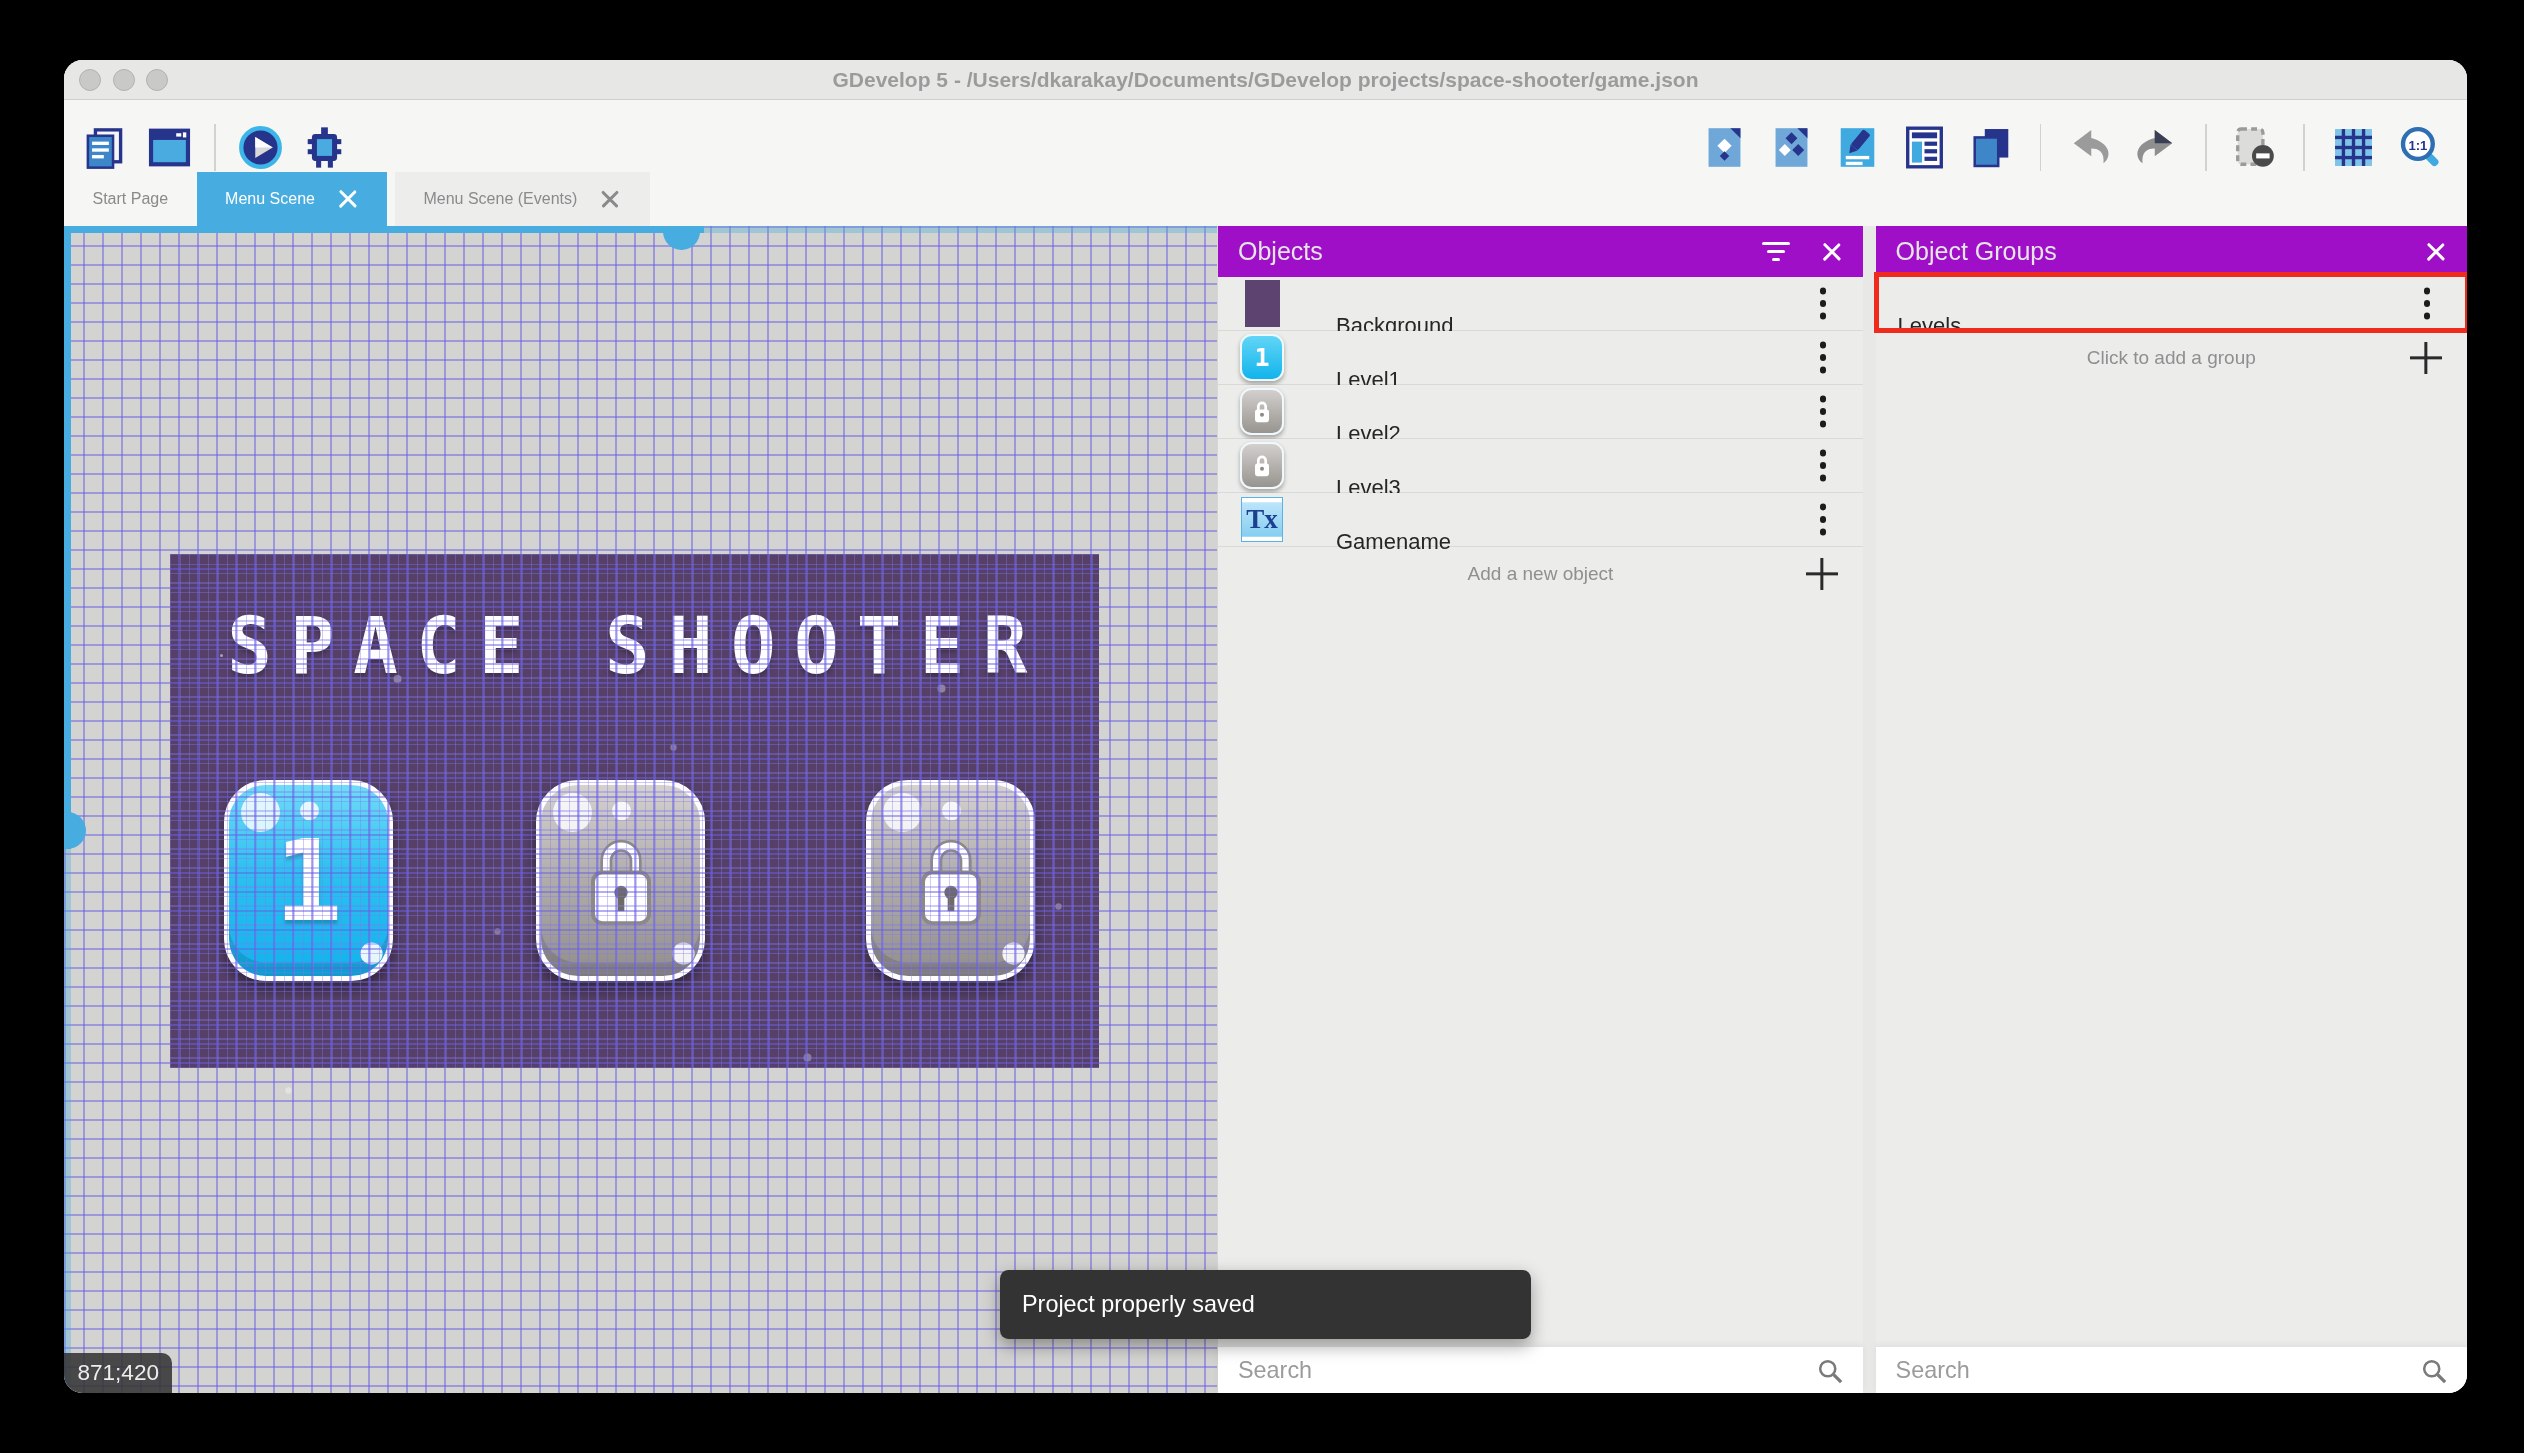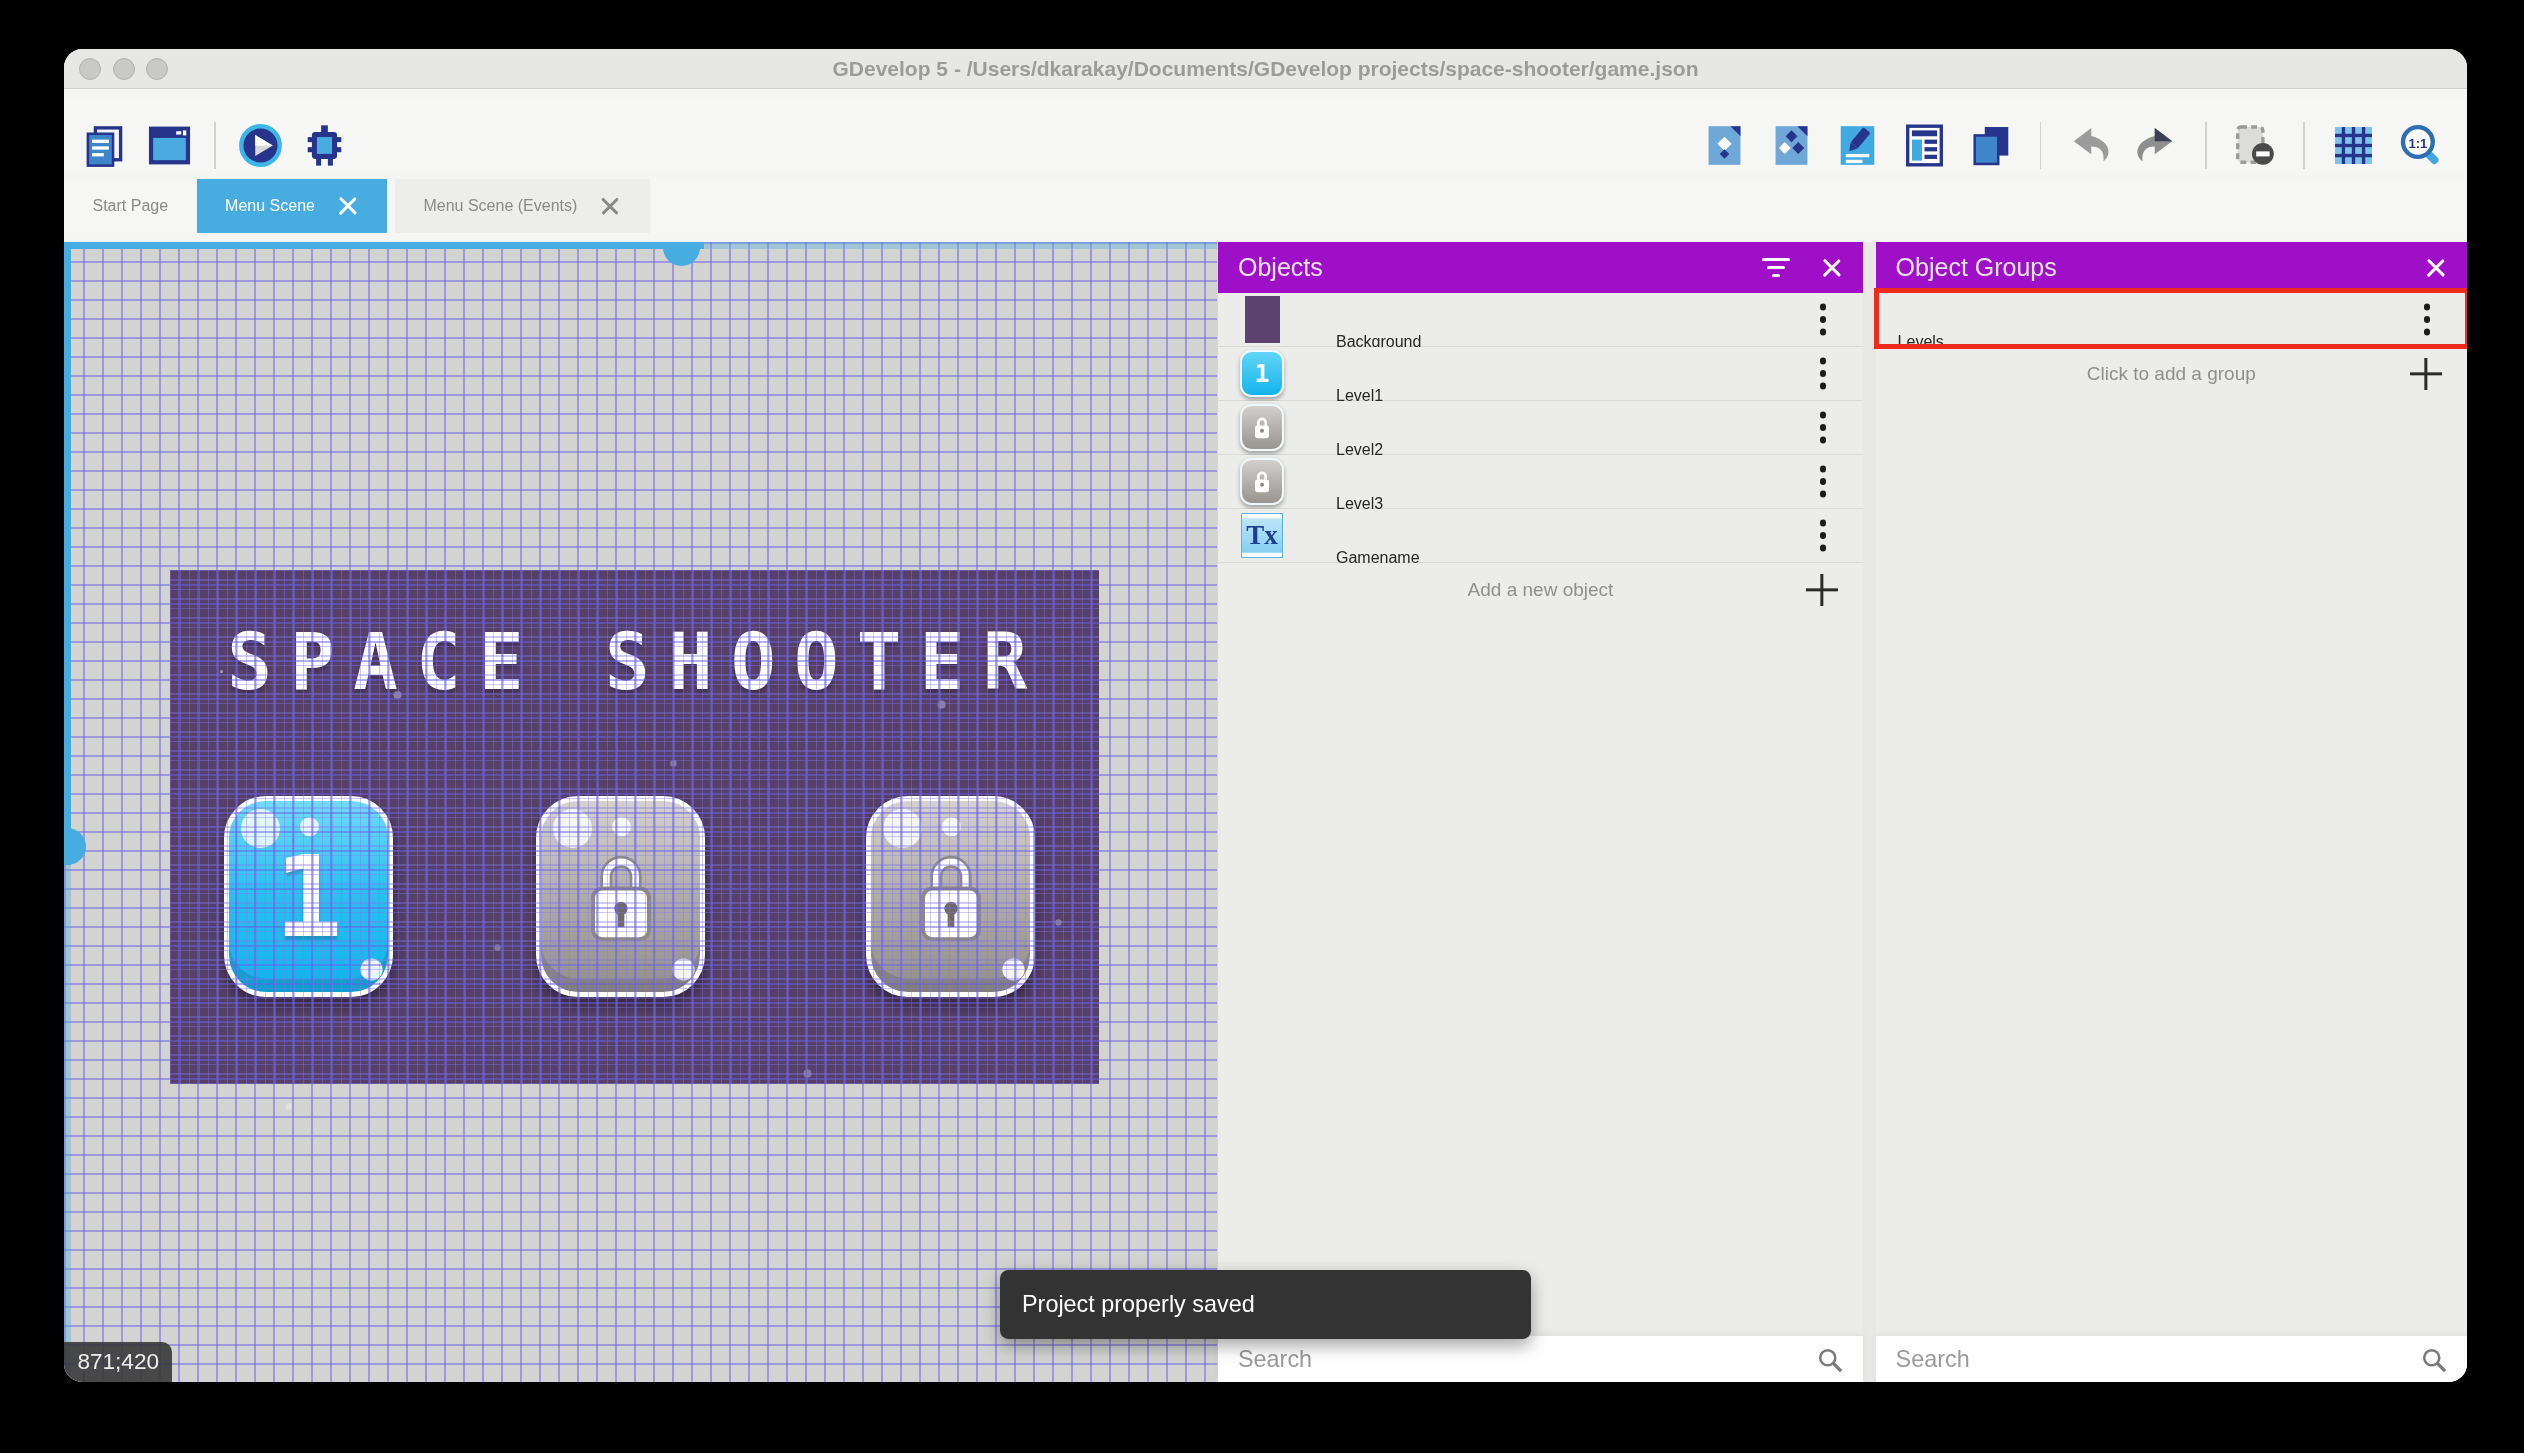--- a/index.html
+++ b/index.html
@@ -1,22 +1,22 @@
 <!DOCTYPE html>
 <html style="font-size:13.4px"><head>
 <meta charset="utf-8">
 <style>
   * { margin:0; padding:0; box-sizing:border-box; }
   html,body { width:2525px; height:1453px; background:#000; overflow:hidden;
               font-family:"Liberation Sans", sans-serif; }
 
   
-  .window { position:absolute; left:64px; top:49px; width:2403px; height:1333px;
+  .window { position:absolute; left:64px; top:60px; width:2403px; height:1333px;
             border-radius:18.4px; overflow:hidden; background:#f5f5f4;
-            box-shadow:0 25px 59px rgba(0,0,0,.55); display:flex; flex-direction:column;gap:9px; }
+            box-shadow:0 25px 59px rgba(0,0,0,.55); display:flex; flex-direction:column; }
 
   
   .titlebar { height:40px; flex:none; background:#e7e7e5; border-bottom:0.8px solid #cfcfcd;
               display:flex; align-items:center; position:relative; }
   .lights { display:flex; gap:11.7px; margin-left:15px; }
   .light { width:22px; height:22px; border-radius:50%; background:#c9c9c7; border:0.8px solid #b2b2b0; }
   .win-title { position:absolute; left:0; right:0; text-align:center; font-size:21px;
                font-weight:600; color:#9b9b9b; }
 
   
@@ -100,21 +100,21 @@
   .panel-header { height:51px; flex:none; background:#a00fc8; color:#e5e5e5; display:flex;
                   align-items:center; padding:0 20px; }
   .panel-title { font-size:25px; font-weight:500; }
   .ph-actions { margin-left:auto; display:flex; align-items:center; gap:28.5px; }
   .filter-icon { display:flex; flex-direction:column; align-items:center; gap:5px; width:33px; }
   .filter-icon i { display:block; height:3.3px; background:#fff; border-radius:1.7px; }
   .filter-icon i:nth-child(1){ width:28.5px; } .filter-icon i:nth-child(2){ width:18.4px; }
   .filter-icon i:nth-child(3){ width:8.4px; }
   .row { height:54px; flex:none; display:flex; align-items:center; padding:0 25px 0 22px;
          border-bottom:1.7px solid #d9d9d7; background:#ececeb; position:relative; }
-  .row-label { font-size:16px; color:#262626;margin-top:44px; }
+  .row-label { font-size:22px; color:#262626;margin-top:44px; }
   .thumb { width:44px; height:47px; flex:none; margin-right:52px; display:flex;
            align-items:center; justify-content:center; position:relative; }
   .dots { margin-left:auto; width:6.7px; height:6.7px; border-radius:50%; background:#1c1c1c; flex:none;
           box-shadow:0 -12.6px 0 #1c1c1c, 0 12.6px 0 #1c1c1c; margin-right:11.7px; }
   .add-row { height:54px; flex:none; display:flex; align-items:center; justify-content:center;
              position:relative; color:#8f8f8f; font-size:19px; }
   .plus { position:absolute; right:25px; width:32px; height:32px; }
   .plus::before,.plus::after { content:""; position:absolute; background:#2a2a2a; }
   .plus::before { left:50%; top:0; width:3.3px; height:100%; transform:translateX(-50%); }
   .plus::after  { top:50%; left:0; height:3.3px; width:100%; transform:translateY(-50%); }

